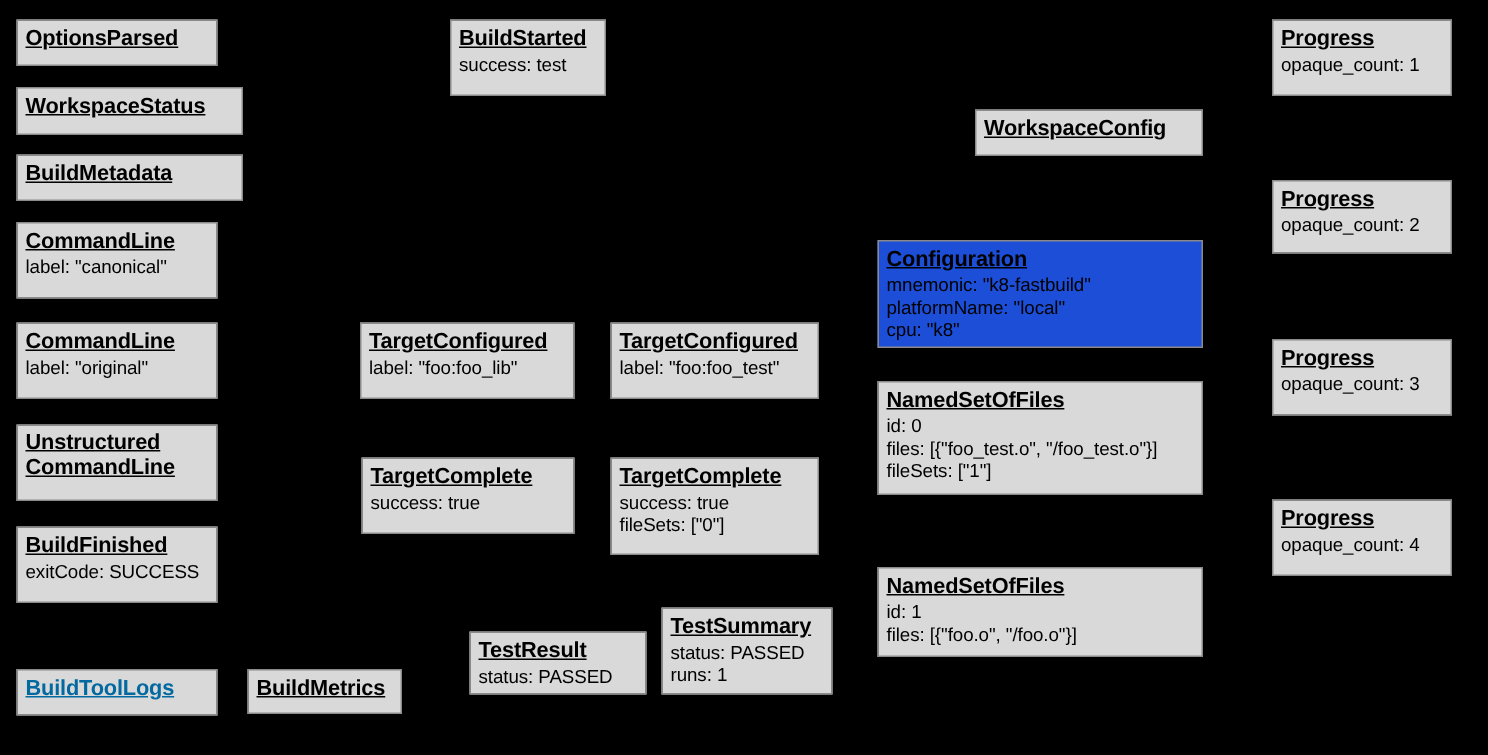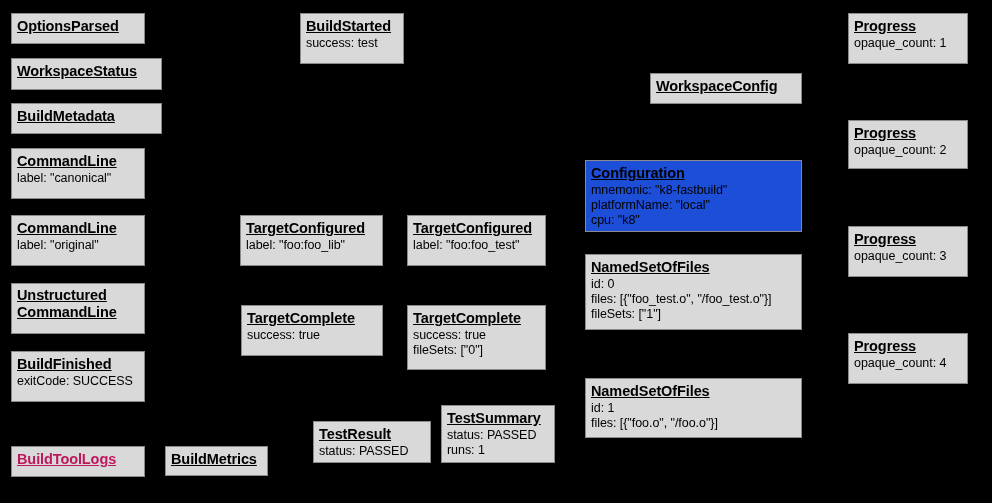--- a/index.html
+++ b/index.html
@@ -83,21 +83,21 @@
         <span class="node-title node-title-block">Unstructured</span>
         <span class="node-title node-title-block">CommandLine</span>
       </div>
     </div>
     <div class="node" style="left: 11px; top: 351px; width: 134px; height: 51px; background: rgb(217, 217, 217); border-color: rgb(138, 138, 138); color: rgb(0, 0, 0);">
       <div class="node-title-wrap"><span class="node-title">BuildFinished</span></div>
       <div class="node-fields">
         <span class="field">exitCode: SUCCESS</span>
       </div>
     </div>
-    <div class="node" style="left: 11px; top: 446px; width: 134px; height: 31px; background: rgb(217, 217, 217); border-color: rgb(138, 138, 138); color: #be185d;">
+    <div class="node" style="left: 11px; top: 446px; width: 134px; height: 31px; background: rgb(217, 217, 217); border-color: rgb(138, 138, 138); color: #0369a1;">
       <div class="node-title-wrap"><span class="node-title">BuildToolLogs</span></div>
     </div>
     <div class="node" style="left: 165px; top: 446px; width: 103px; height: 30px; background: rgb(217, 217, 217); border-color: rgb(138, 138, 138); color: rgb(0, 0, 0);">
       <div class="node-title-wrap"><span class="node-title">BuildMetrics</span></div>
     </div>
     <div class="node" style="left: 300px; top: 13px; width: 104px; height: 51px; background: rgb(217, 217, 217); border-color: rgb(138, 138, 138); color: rgb(0, 0, 0);">
       <div class="node-title-wrap"><span class="node-title">BuildStarted</span></div>
       <div class="node-fields">
         <span class="field">success: test</span>
       </div>

